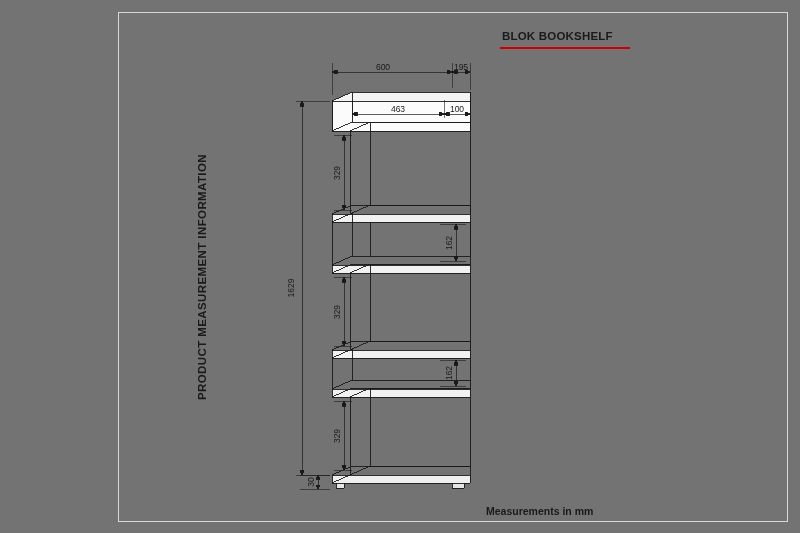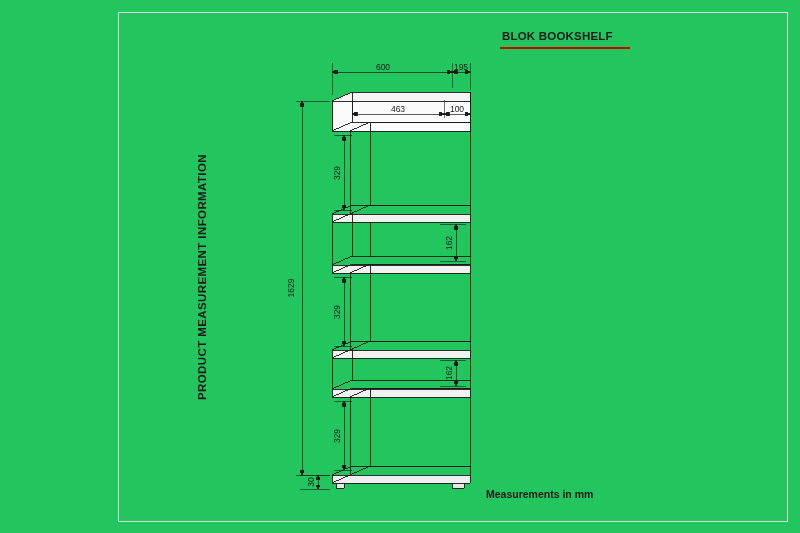--- a/index.html
+++ b/index.html
@@ -4,21 +4,21 @@
 <style>
   html, body {
     margin: 0;
     padding: 0;
     background: #ffffff;
   }
   #root {
     position: relative;
     width: 800px;
     height: 533px;
-    background: #22c55e;
+    background: #737373;
     font-family: "Liberation Sans", sans-serif;
     overflow: hidden;
   }
   
   .sheet-frame {
     position: absolute;
     left: 118px;
     top: 12px;
     width: 670px;
     height: 510px;
@@ -38,21 +38,21 @@
     position: absolute;
     left: 500px;
     top: 47px;
     width: 130px;
     height: 2px;
     background: #cc0000;
   }
   .footnote {
     position: absolute;
     left: 486px;
-    top: 488px;
+    top: 505px;
     font-size: 10.5px;
     font-weight: bold;
     color: #1a1a1a;
   }
   .vertical-label {
     position: absolute;
     left: 128px;
     top: 160px;
     width: 240px;
     font-size: 11.5px;

